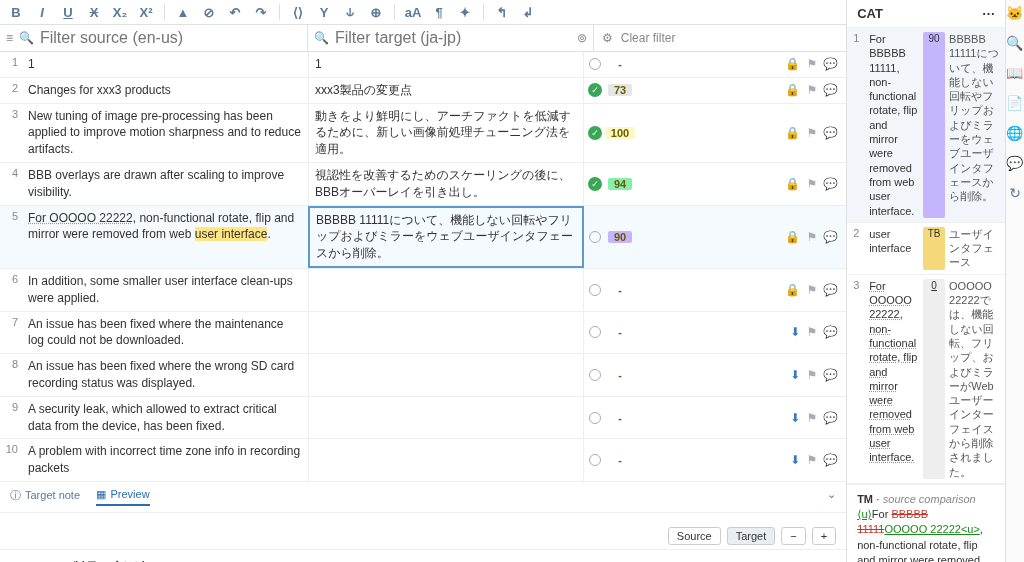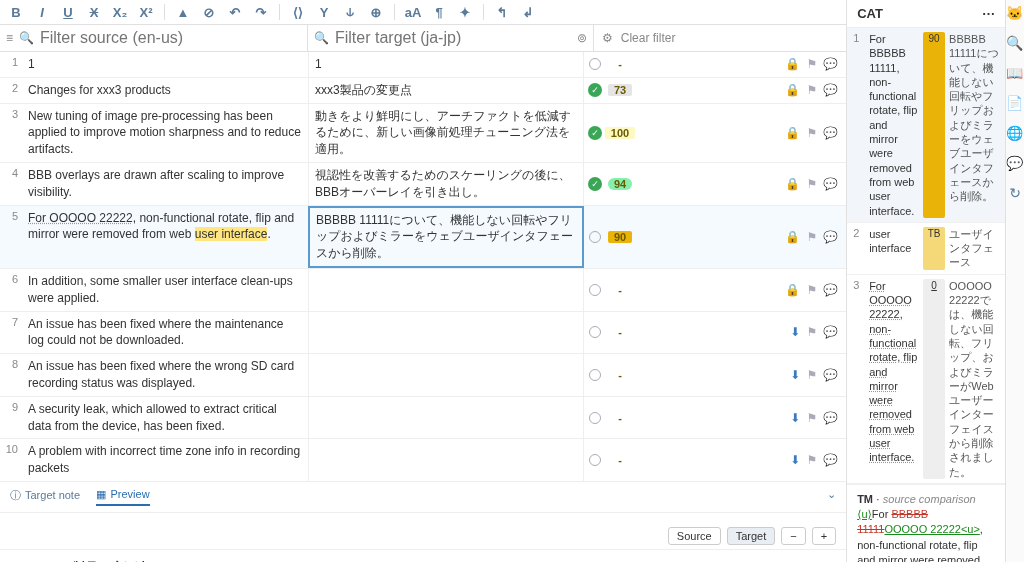--- a/index.html
+++ b/index.html
@@ -24,21 +24,21 @@
 .grow { display: flex; border-bottom: 1px solid #eee; min-height: 24px; }
 .grow .numc { width: 22px; color: #888; text-align: right; padding: 4px 4px 4px 0; font-size: 11px; }
 .grow .srcc { width: 286px; padding: 4px 6px; line-height: 1.4; }
 .grow .tgtc { width: 276px; padding: 4px 6px; line-height: 1.4; border-left: 1px solid #eee; border-right: 1px solid #eee; }
 .grow .statc { width: 22px; display: flex; align-items: center; justify-content: center; }
 .grow .scorec { width: 28px; display: flex; align-items: center; justify-content: center; font-size: 11px; font-weight: 600; color: #6a5a00; }
 .grow .iconsc { flex: 1; display: flex; align-items: center; justify-content: flex-end; gap: 6px; padding-right: 8px; color: #aab; font-size: 12px; }
 .check { width: 14px; height: 14px; border-radius: 50%; background: #3aa757; color: #fff; display: flex; align-items: center; justify-content: center; font-size: 9px; }
 .circ { width: 12px; height: 12px; border-radius: 50%; border: 1.5px solid #aab; }
 .badge { padding: 0 6px; border-radius: 2px; }
-.b73 { background: #e5e5e5; } .b100 { background: #fef9c3; } .b94 { background: #86efac; border-radius: 6px; } .b90 { background: #eab308; } .bTB { background: #f5d878; }
+.b73 { background: #e5e5e5; } .b100 { background: #fef9c3; } .b94 { background: #86efac; } .b90 { background: #c4b5fd; } .bTB { background: #f5d878; }
 .grow.active { background: #f5faff; }
 .grow.active .tgtc { border: 2px solid #5a9acc; }
 .underline { text-decoration: underline dotted #999; }
 .hl { background: #ffe680; }
 
 .context-row { display: flex; gap: 16px; padding: 6px 10px; border-bottom: 1px solid #eee; color: #5a7a9a; font-size: 11px; }
 .context-row .tab { display: flex; gap: 4px; align-items: center; padding-bottom: 3px; }
 .context-row .tab.active { border-bottom: 2px solid #2a6db0; color: #2a6db0; }
 
 .preview-bar { display: flex; justify-content: flex-end; padding: 4px 10px; gap: 6px; align-items: center; border-bottom: 1px solid #eee; margin-top: 10px; }

